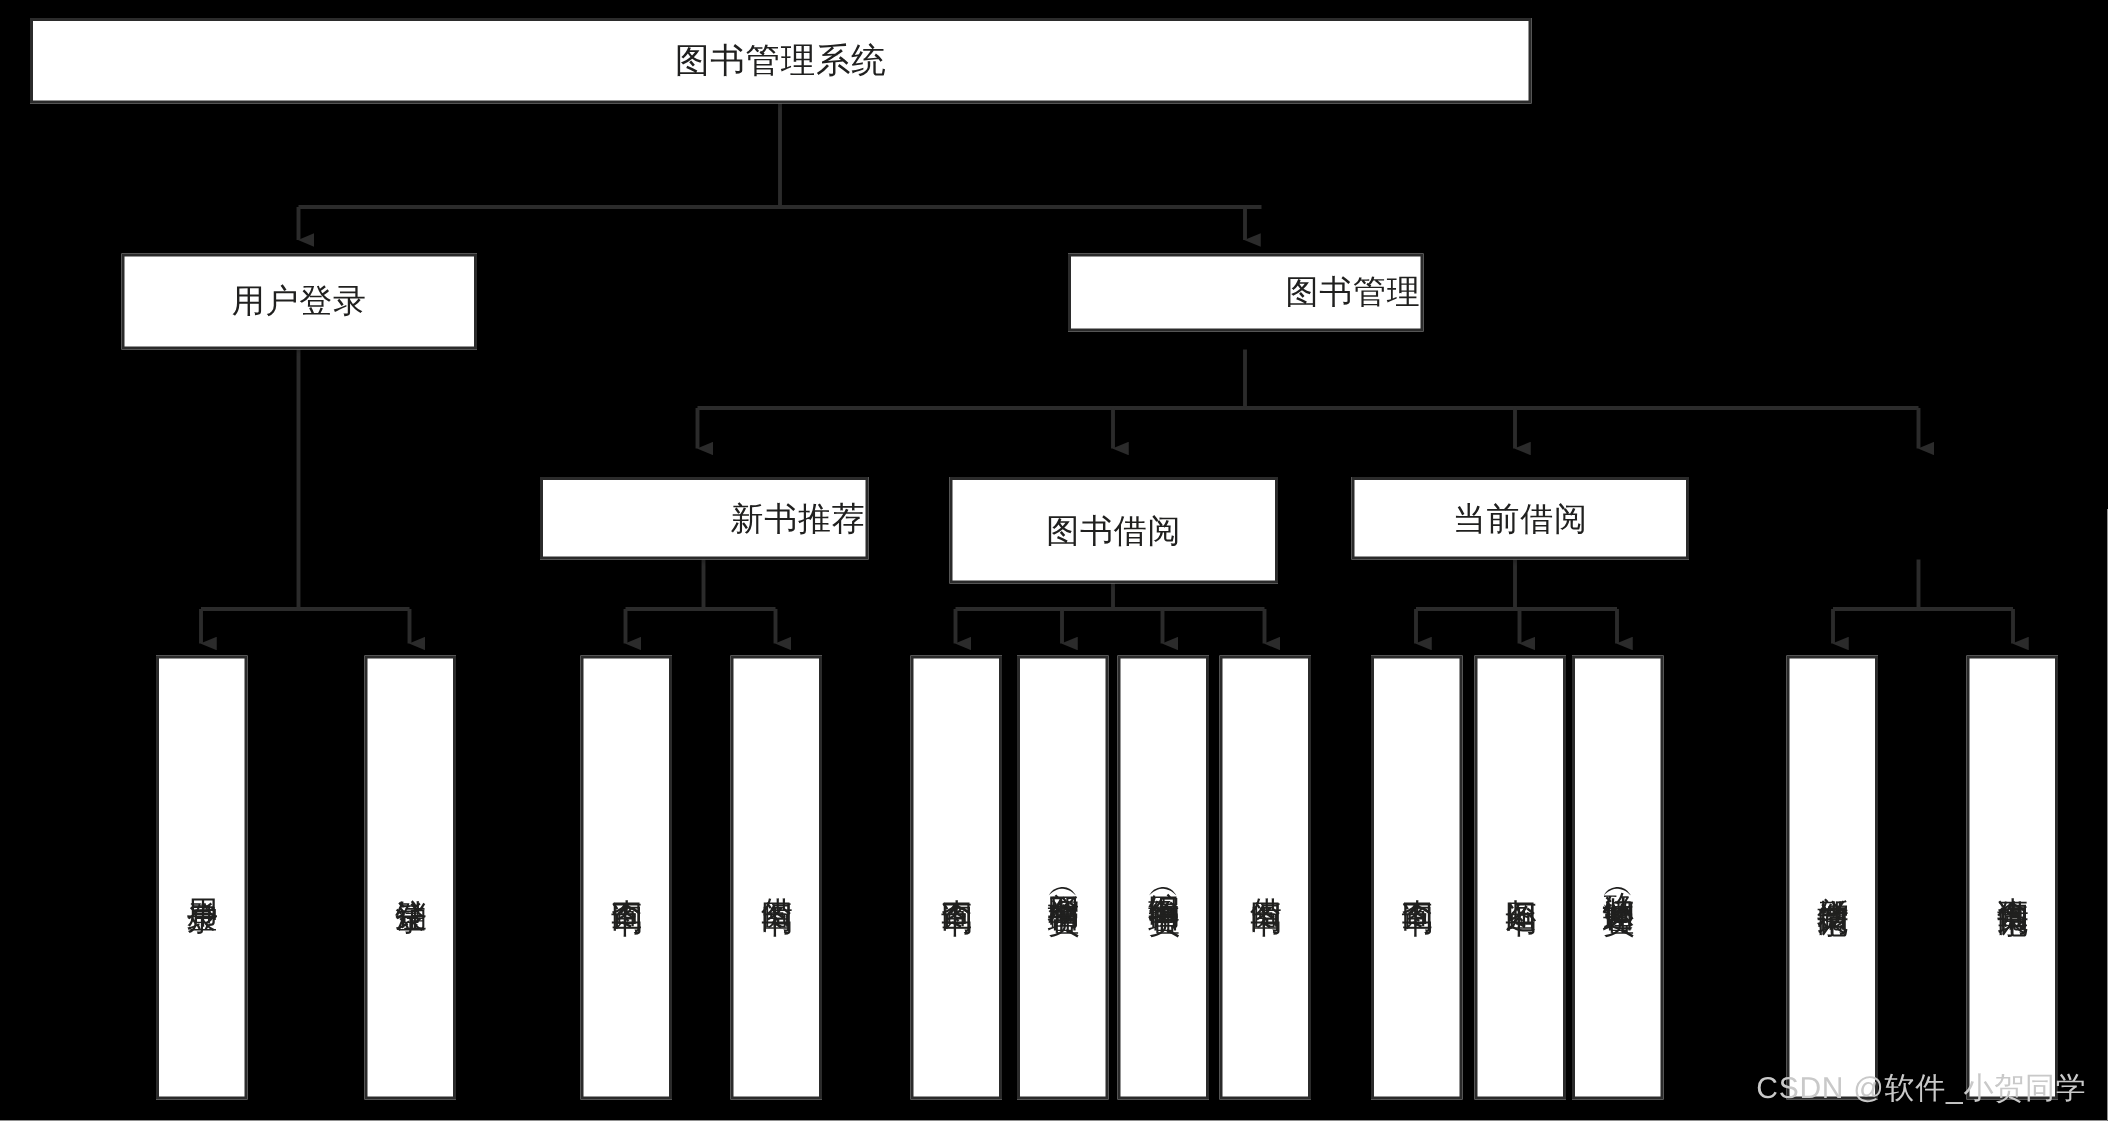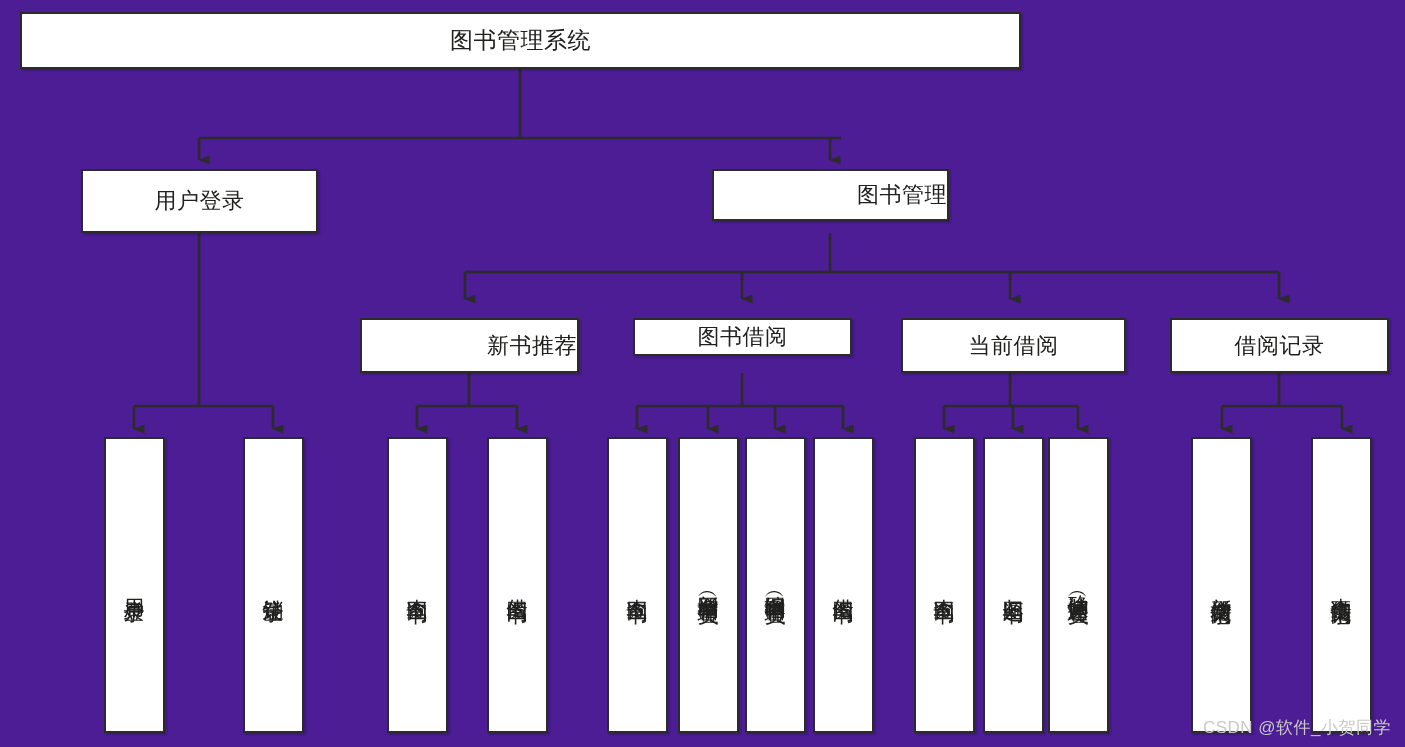--- a/index.html
+++ b/index.html
@@ -7,21 +7,21 @@
     padding: 0;
     background: #ffffff;
   }
   body {
     font-family: "Liberation Sans", "DejaVu Sans", sans-serif;
   }
   #canvas {
     position: relative;
     width: 1405px;
     height: 747px;
-    background: #4c1d95;
+    background: #000000;
     overflow: hidden;
   }
   svg.edges {
     position: absolute;
     left: 0;
     top: 0;
     width: 1405px;
     height: 747px;
     pointer-events: none;
   }
@@ -48,21 +48,21 @@
     text-orientation: upright;
     font-size: 21px;
     letter-spacing: 1.5px;
     line-height: 1.0;
     white-space: normal;
   }
   .node.title .label { font-size: 23px; }
   .watermark {
     position: absolute;
     color: #c9c9c9;
-    font-size: 17px;
+    font-size: 20px;
     white-space: nowrap;
     letter-spacing: 0.5px;
     user-select: none;
   }
 </style>
 </head>
 <body>
 
 <div id="canvas">
 
@@ -123,28 +123,25 @@
   <div class="node" style="left:81px; top:169px; width:237px; height:64px;">
     <span class="label">用户登录</span>
   </div>
   <div class="node" style="left:712px; top:169px; width:237px; height:52px;justify-content:flex-end;">
     <span class="label">图书管理</span>
   </div>
 
   <div class="node" style="left:360px; top:318px; width:219px; height:55px;justify-content:flex-end;">
     <span class="label">新书推荐</span>
   </div>
-  <div class="node" style="left:633px; top:318px; width:219px; height:38px;">
+  <div class="node" style="left:633px; top:318px; width:219px; height:71px;">
     <span class="label">图书借阅</span>
   </div>
   <div class="node" style="left:901px; top:318px; width:225px; height:55px;">
     <span class="label">当前借阅</span>
-  </div>
-  <div class="node" style="left:1170px; top:318px; width:219px; height:55px;">
-    <span class="label">借阅记录</span>
   </div>
 
   <div class="node vertical" style="left:104px; top:437px; width:61px; height:296px;">
     <span class="label">用户登录</span>
   </div>
   <div class="node vertical" style="left:243px; top:437px; width:61px; height:296px;">
     <span class="label">注销登录</span>
   </div>
 
   <div class="node vertical" style="left:387px; top:437px; width:61px; height:296px;">

